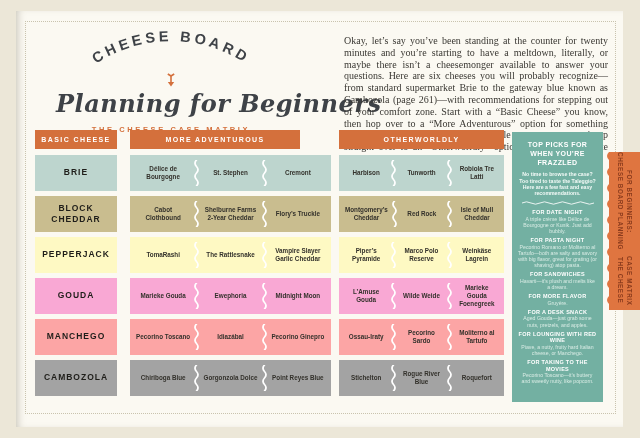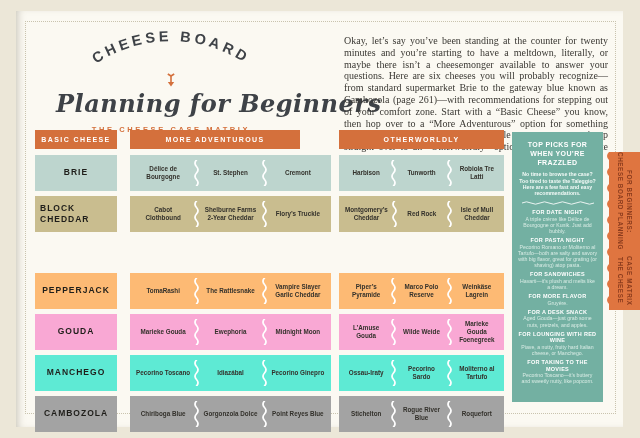--- a/index.html
+++ b/index.html
@@ -44,35 +44,35 @@
   .hbox {
     background:#d4703c; color:#fff; font-weight:bold; font-size:7px; letter-spacing:1.4px;
     height:19px; display:flex; align-items:center; justify-content:center;
   }
   .h-basic { width:82px; margin-right:13px; }
   .h-adv   { width:170px; margin-right:39px; }
   .h-oth   { width:165px; }
   .trow { display:flex; margin-bottom:5px; }
   .cell  { height:36px; display:flex; align-items:center; }
   .label {
-    width:82px; margin-right:13px; justify-content:center; 
+    width:82px; margin-right:13px; justify-content:center; text-align:center;
     font-weight:bold; font-size:8.5px; letter-spacing:1px; color:#1f1e1a; line-height:1.3;
     padding:0 5px;
   }
   .items { padding:0 3px; }
   .items.adv { width:201px; margin-right:8px; }
   .items.oth { width:165px; }
   .item {
     flex:1; display:flex; align-items:center; justify-content:center; text-align:center;
     font-weight:bold; font-size:6.3px; line-height:1.3; color:#33312b; padding:0 3px;
   }
   .sq { flex:none; }
   .c-brie { background:#bdd5ce; } .c-ched { background:#c9bd8f; }
-  .c-pepp { background:#fdba74;margin-top:36px; } .c-goud { background:#f9a8d4; }
-  .c-manc { background:#5eead4; } .c-camb { background:#a3a3a3; }
+  .c-pepp { background:#fef9c3; } .c-goud { background:#f9a8d4; }
+  .c-manc { background:#fca5a5; } .c-camb { background:#a3a3a3; }
   
   .sidebar {
     position:absolute; left:496px; top:121px; width:91px; height:270px;
     background:#73b0a2; color:#fff; text-align:center; padding:8px 6px; overflow:hidden;
   }
   .sb-title { font-weight:bold; font-size:7px; line-height:1.3; letter-spacing:.4px; }
   .sb-intro { margin-top:4px; font-weight:bold; font-size:5.2px; line-height:1.2; color:#f3faf7; }
   .sb-wave  { margin:4px auto 2px; display:block; }
   .sb-h { margin-top:3px; font-weight:bold; font-size:5.5px; line-height:1.2; letter-spacing:.3px; }
   .sb-b { font-size:5.2px; line-height:1.18; color:#d9ece5; }

